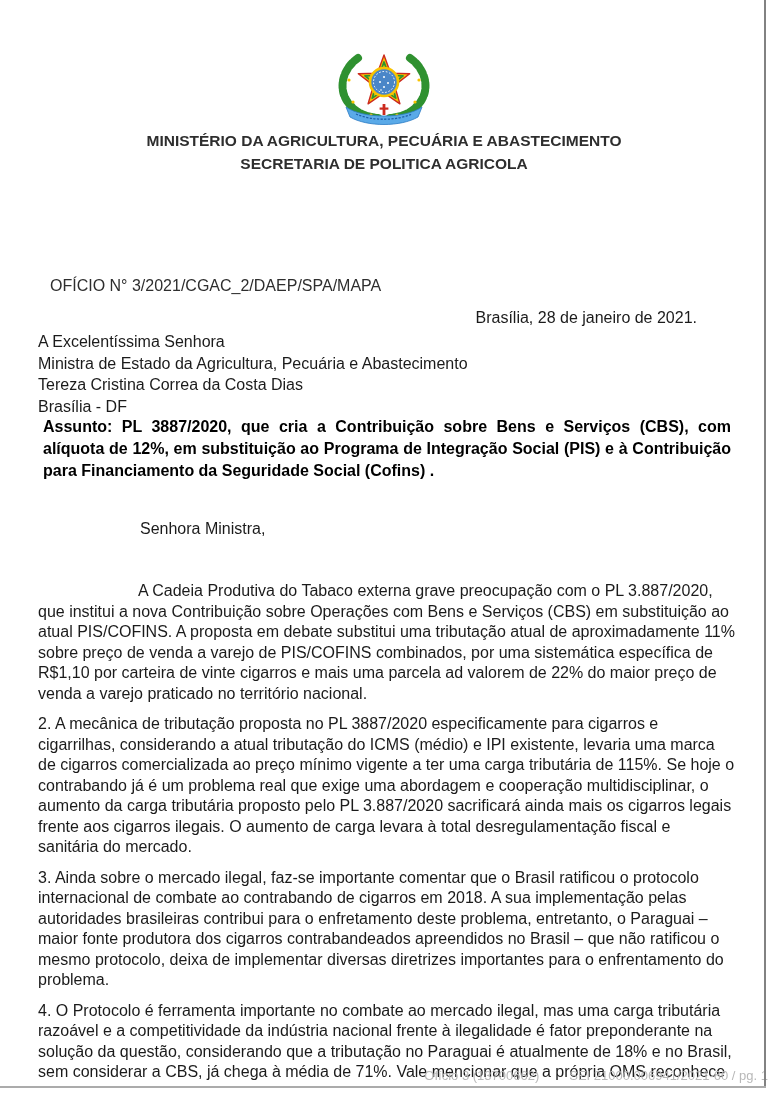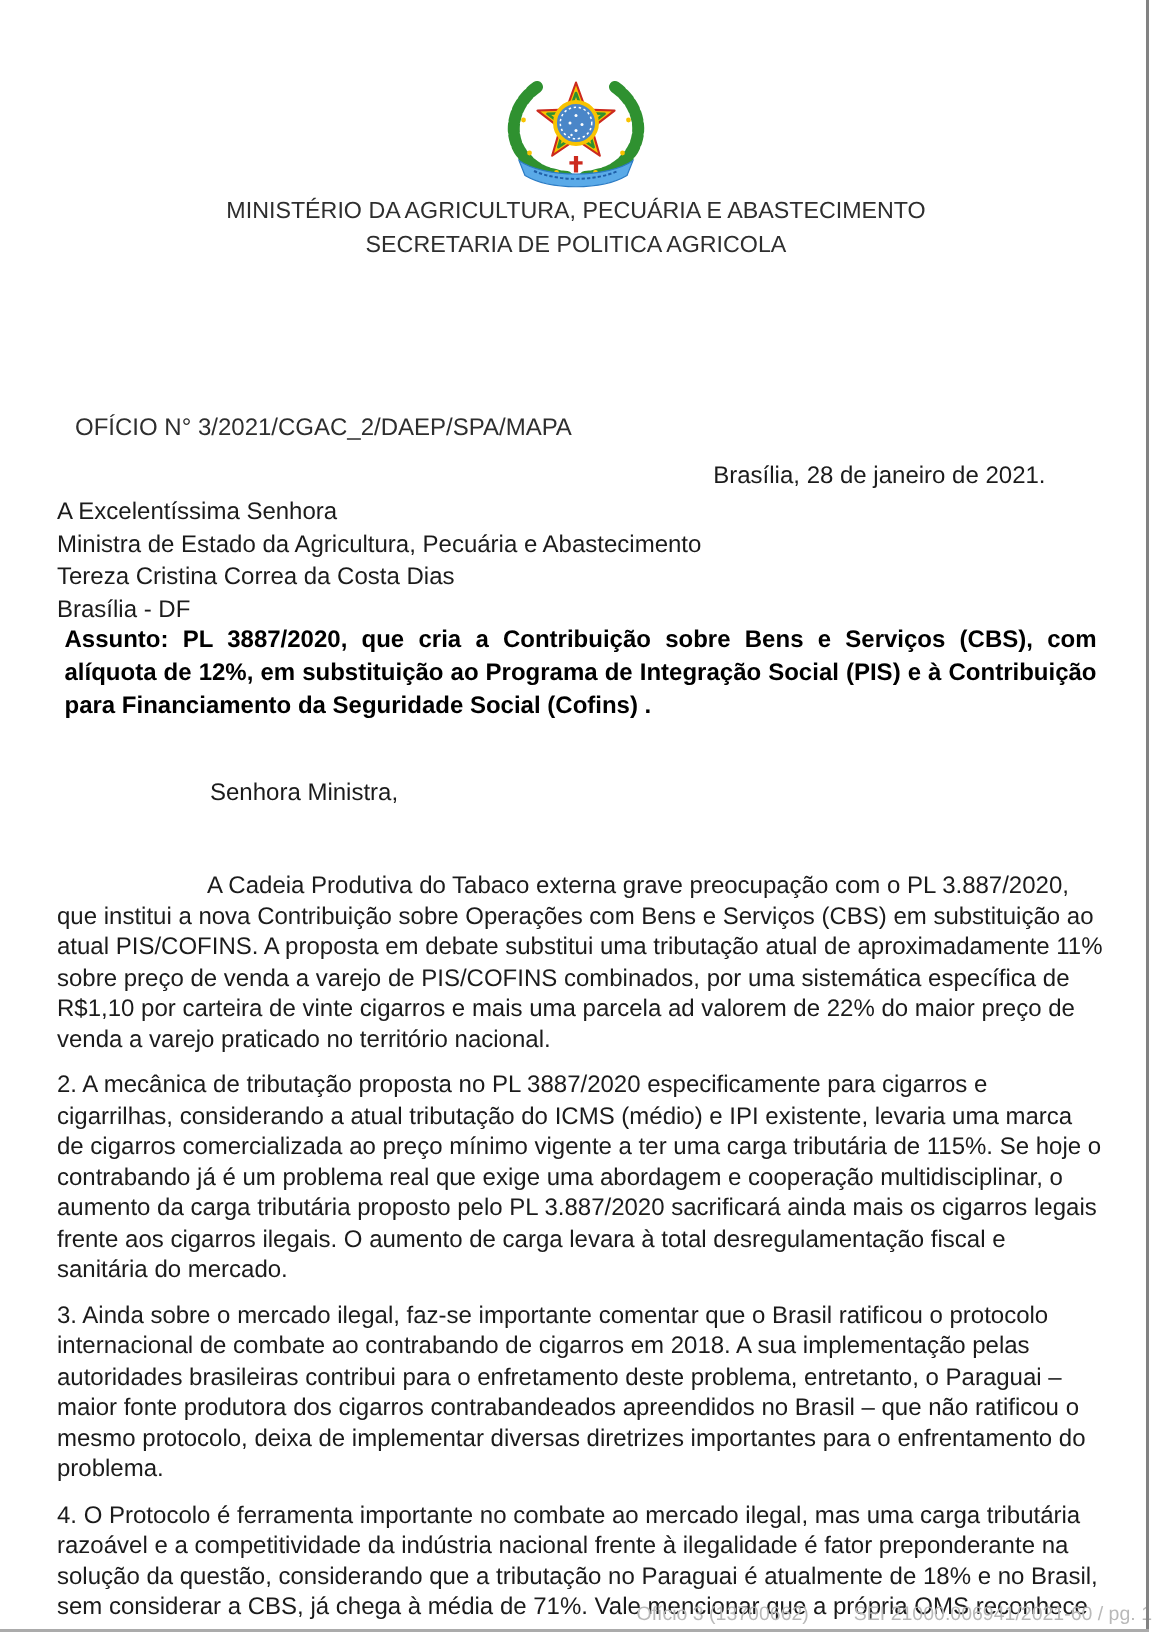--- a/index.html
+++ b/index.html
@@ -34,20 +34,21 @@
     transform: translateX(-50%);
     width: 106px; height: 84px;
   }
   .org-block {
     position: absolute;
     top: 130px; left: 0; right: 0;
     text-align: center;
     font-size: 15.5px;
     line-height: 22.5px;
     color: #2e2e2e;
+    font-weight: bold;
   }
   .ref-line {
     position: absolute;
     top: 277px; left: 38px;
     font-size: 16px;
     color: #2e2e2e;
     margin-left: 12px;
   }
   .dateline {
     position: absolute;

